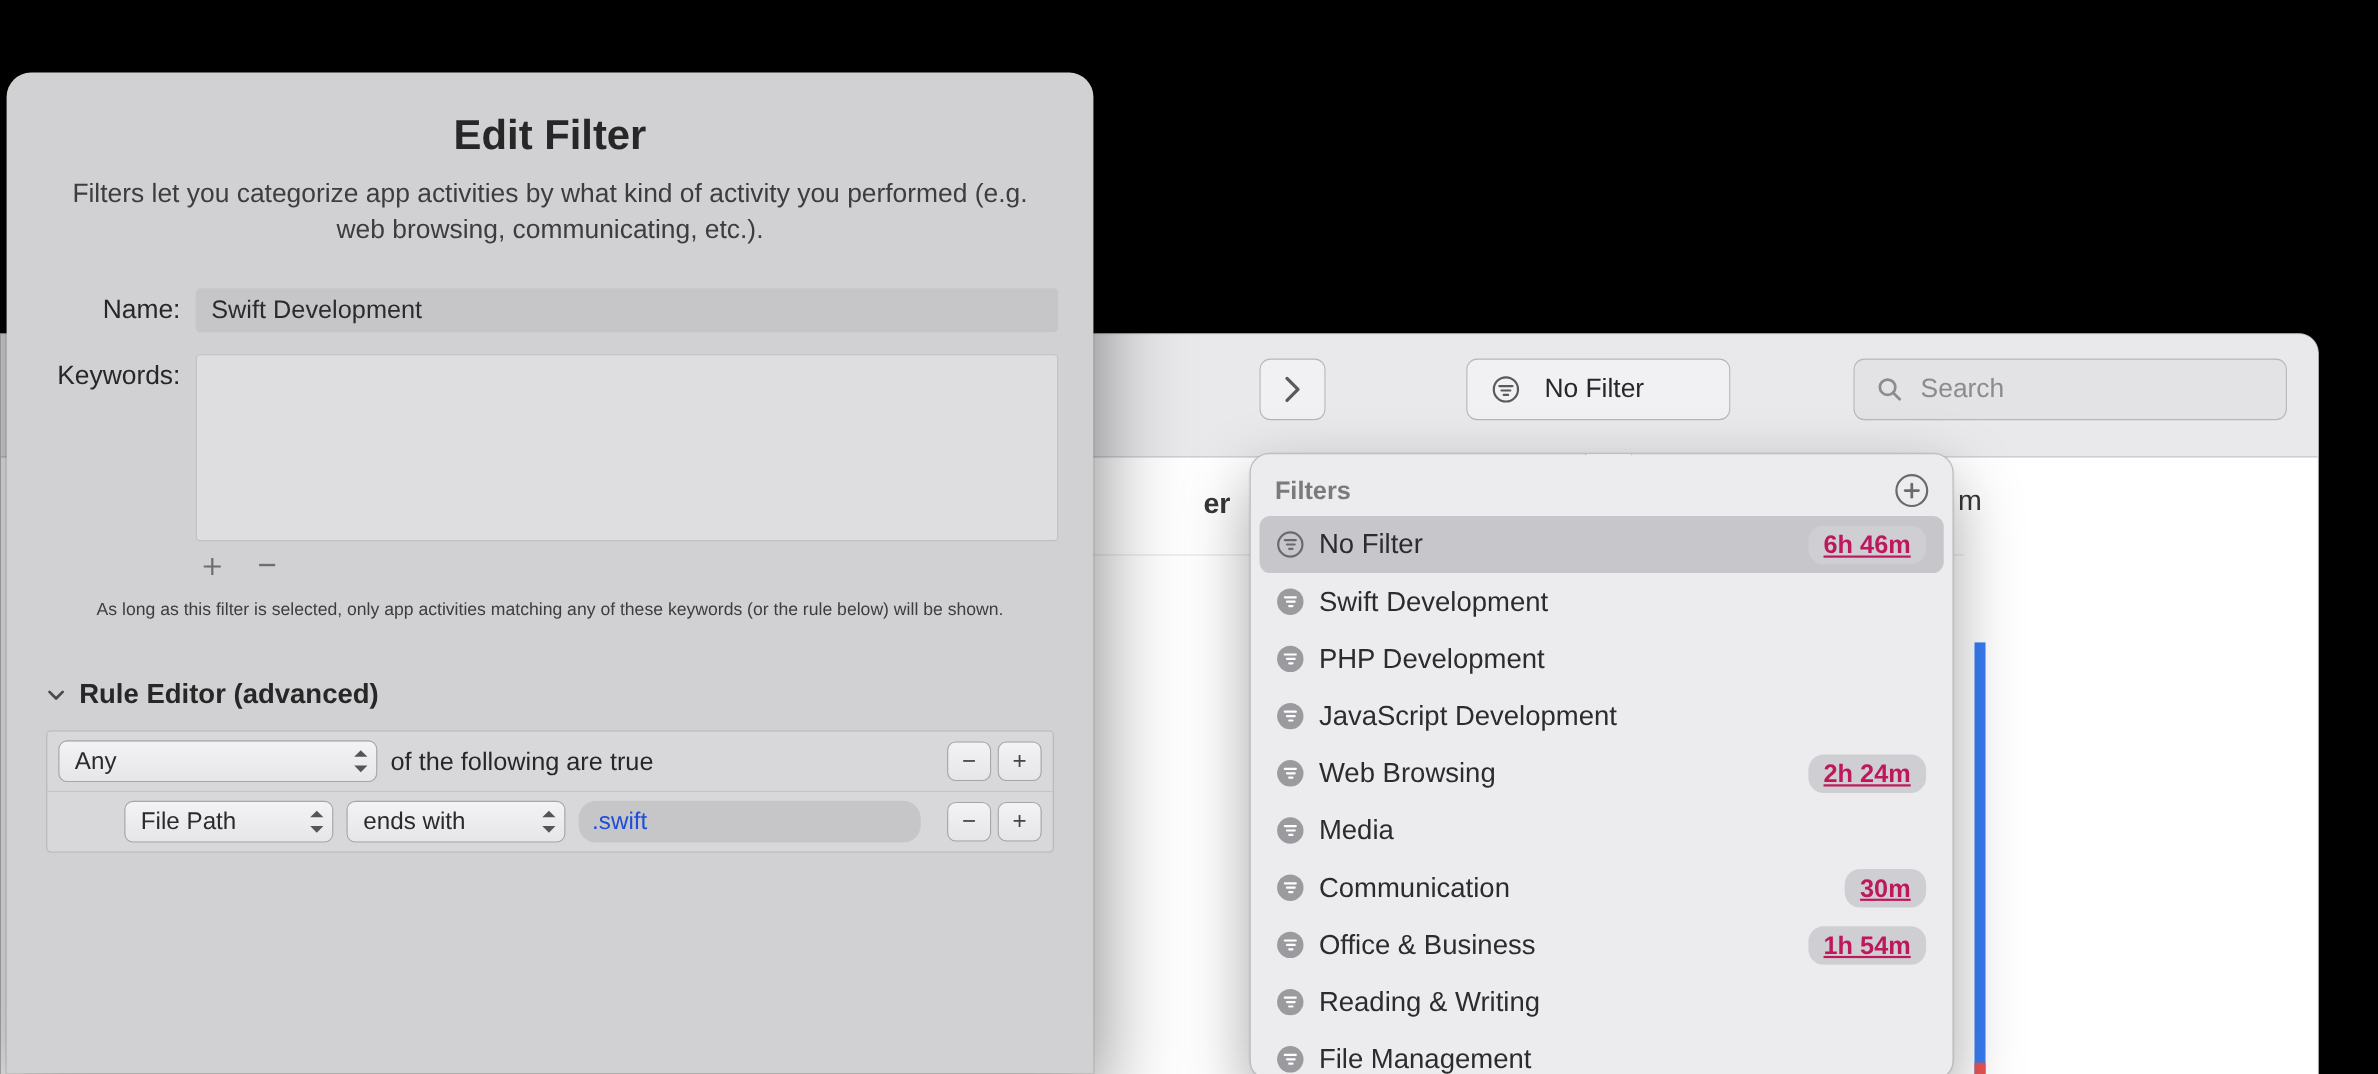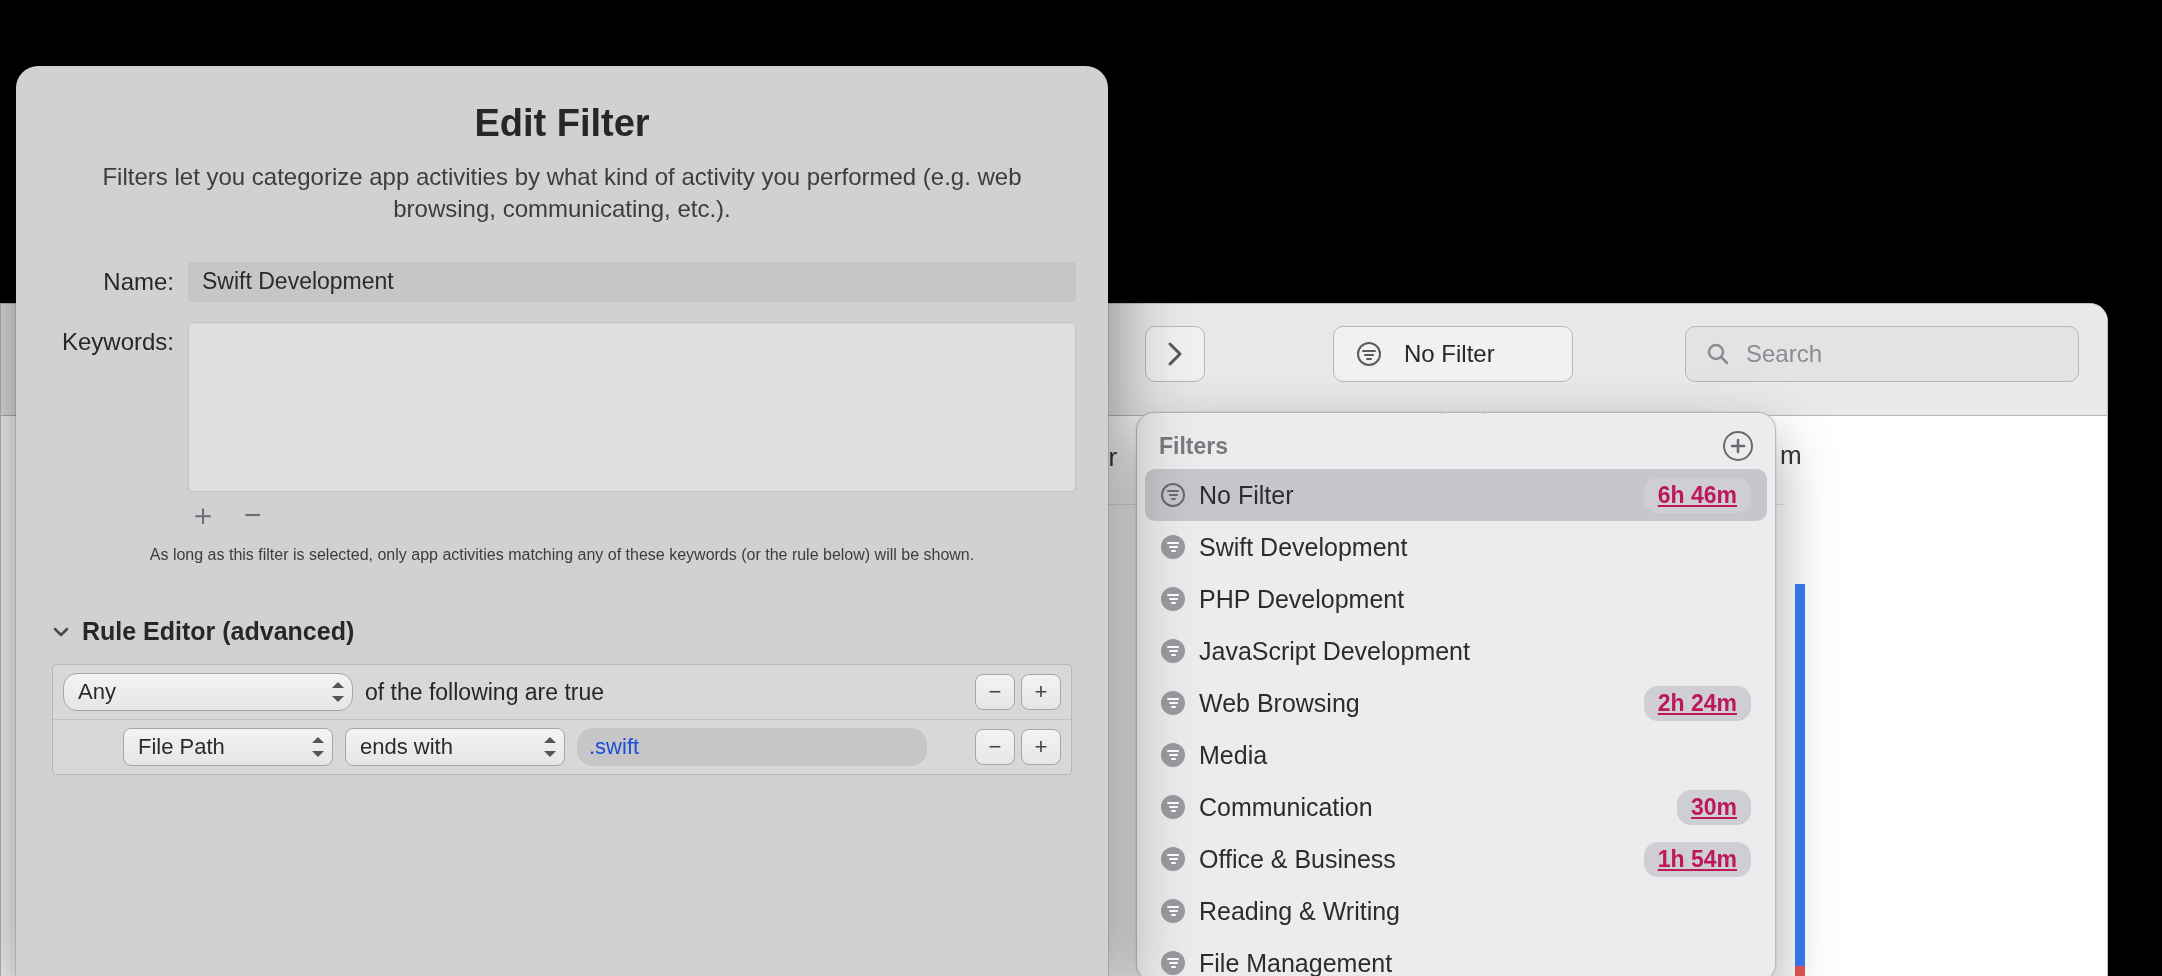--- a/index.html
+++ b/index.html
@@ -67,21 +67,21 @@
   .app-body {
     position: relative;
     height: calc(100% - 112px);
     background: #fff;
   }
   .header-word {
     position: absolute;
     left: 1093px;
     top: 26px;
     font-size: 26px;
-    font-weight: 400;
+    font-weight: 700;
     color: #37373a;
   }
   .thin-divider {
     position: absolute;
     left: 24px;
     top: 88px;
     width: 1760px;
     height: 1px;
     background: #e5e5e8;
   }
@@ -93,23 +93,23 @@
     color: #37373a;
   }
   
   .cbar { position:absolute; right:302px; width:10px; }
   .cbar.blue   { top:168px; height:480px; background:#3a7df6; }
   .cbar.red    { top:550px; height:14px;  background:#e85454; right:302px;}
 
   
   .sheet {
     position: absolute;
-    left: 16px;
+    left: 6px;
     top: 66px;
-    width: 1092px;
+    width: 988px;
     height: 910px;
     background: var(--sheet-bg);
     border-top-left-radius: 22px;
     border-top-right-radius: 22px;
     box-shadow: 0 30px 80px rgba(0,0,0,.5), 0 0 0 1px rgba(0,0,0,.12);
     color: var(--text-dark);
   }
   .sheet h1 {
     margin: 0;
     padding-top: 36px;
@@ -526,21 +526,21 @@
     <span class="disc">
       <svg width="18" height="18" viewBox="0 0 18 18">
         <polyline points="3,6 9,12 15,6" fill="none" stroke="#4a4a4d" stroke-width="2.5" stroke-linecap="round" stroke-linejoin="round"></polyline>
       </svg>
     </span>
     <span>Rule Editor (advanced)</span>
   </div>
 
   <div class="rule-editor">
     <div class="rule-row">
-      <div class="mac-select" style="width:290px;border-radius:14px;">
+      <div class="mac-select" style="width:290px;">
         <span>Any</span>
         <span class="arrows"></span>
       </div>
       <span class="rule-text">of the following are true</span>
       <div class="spacer"></div>
       <div class="pm-group">
         <div class="pm-btn">−</div>
         <div class="pm-btn">+</div>
       </div>
     </div>

